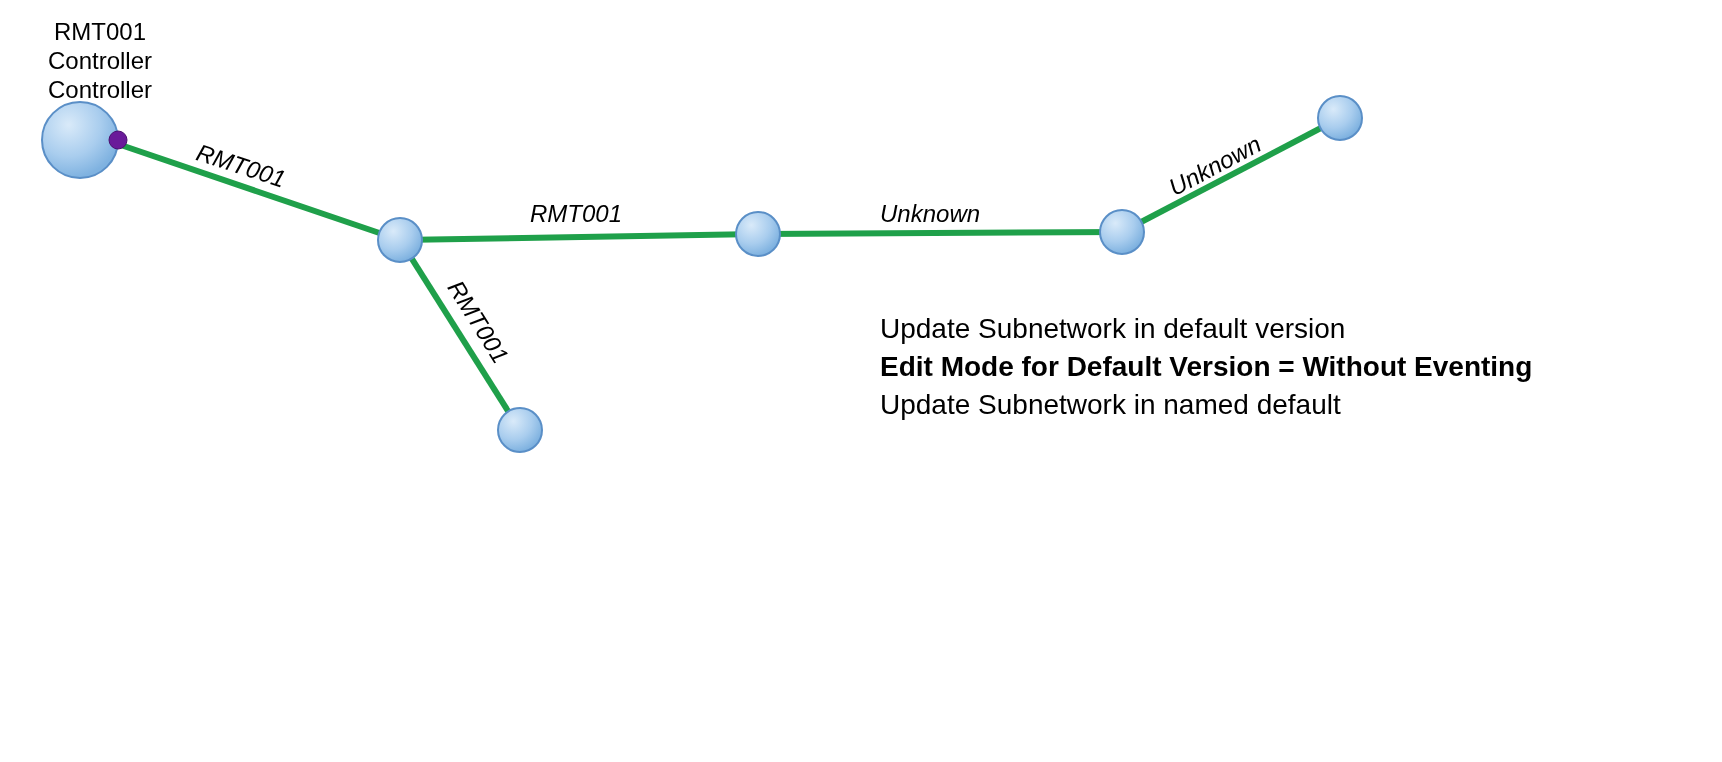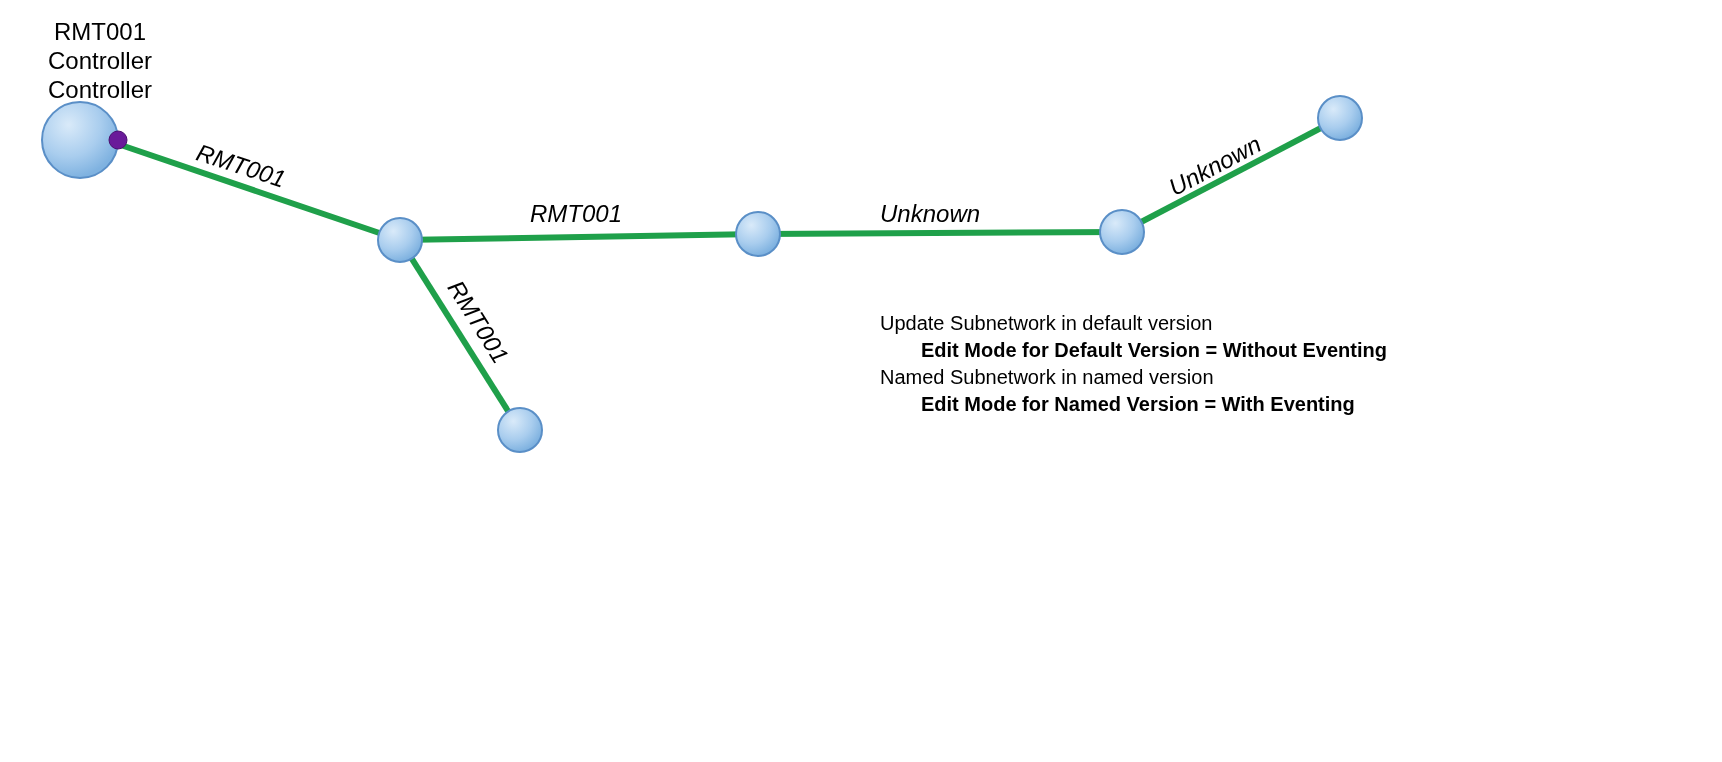--- a/index.html
+++ b/index.html
@@ -28,26 +28,26 @@
       position: absolute;
       font-size: 24px;
       font-style: italic;
       color: #000;
       text-align: center;
     }
     .info-block {
       position: absolute;
       left: 880px;
       top: 310px;
-      font-size: 20px;
+      font-size: 28px;
       color: #000;
       line-height: 1.35;
     }
     .info-block .plain { font-weight: 400; }
-    .info-block .bold { font-weight: 700; margin-left: 41px; }
+    .info-block .bold { font-weight: 700; }
     .info-block .or {
       font-weight: 700;
       text-align: center;
       width: 820px;
     }
   </style>
 </head>
 <body>
 
 <svg class="canvas" viewBox="0 0 1722 762">
@@ -84,15 +84,14 @@
 
 <div class="edge-label" style="left:195px; top:152px; transform:rotate(18deg);">RMT001</div>
 <div class="edge-label" style="left:530px; top:200px;">RMT001</div>
 <div class="edge-label" style="left:432px; top:308px; transform:rotate(58deg);">RMT001</div>
 <div class="edge-label" style="left:880px; top:200px;">Unknown</div>
 <div class="edge-label" style="left:1165px; top:152px; transform:rotate(-28deg);">Unknown</div>
 
 <div class="info-block">
   <div class="plain">Update Subnetwork in default version</div>
   <div class="bold">Edit Mode for Default Version = Without Eventing</div>
-  <div class="plain">Named Subnetwork in named version</div>
-  <div class="bold">Edit Mode for Named Version = With Eventing</div>
+  <div class="plain">Update Subnetwork in named default</div>
 </div>
 
 </body></html>

